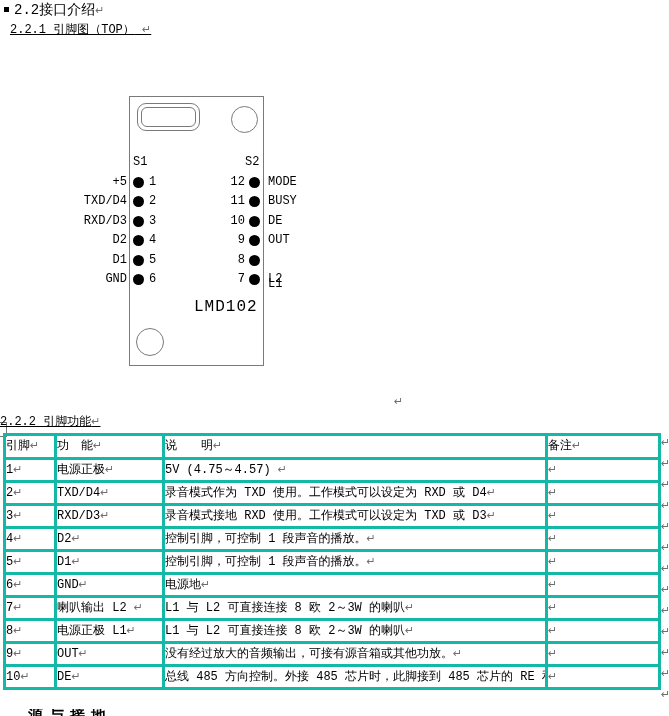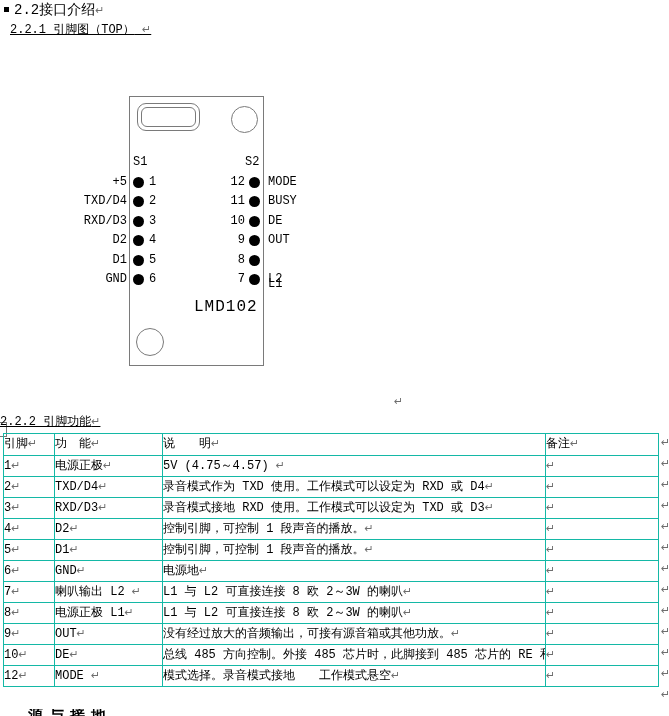--- a/index.html
+++ b/index.html
@@ -26,21 +26,21 @@
   .dot{width:11px;height:11px;border-radius:50%;background:#000;}
   .dtxt{font-size:12px;line-height:16px;height:16px;white-space:nowrap;}
   .chipname{font-size:16px;line-height:18px;letter-spacing:1px;}
   
   table.pins{
     position:absolute;left:3px;top:433px;
     border-collapse:collapse;table-layout:fixed;width:655px;
     font-size:12px;
   }
   table.pins th,table.pins td{
-    border:1px solid #14b8a6;padding:0;margin:0;
+    border:3px solid #14b8a6;padding:0;margin:0;
     font-weight:normal;white-space:nowrap;overflow:hidden;
     height:20px;line-height:20px;text-align:left;vertical-align:middle;
   }
   table.pins thead th{height:21px;line-height:21px;}
   th.c1,td.c1{text-align:right;padding-right:2px;}
   th.c2{padding-left:10px;}
   td.c2{padding-left:6px;}
   th.c3{padding-left:41px;}
   td.c3{padding-left:9px;}
   th.c4{padding-left:5px;}
@@ -184,26 +184,20 @@
         <td class="c2"><span>OUT</span><span class="pilcrow">↵</span></td>
         <td class="c3"><span>没有经过放大的音频输出，可接有源音箱或其他功放。</span><span class="pilcrow">↵</span></td>
         <td class="c4"><span></span><span class="pilcrow">↵</span></td>
       </tr>
       <tr>
         <td class="c1"><span>10</span><span class="pilcrow">↵</span></td>
         <td class="c2"><span>DE</span><span class="pilcrow">↵</span></td>
         <td class="c3"><span>总线 485 方向控制。外接 485 芯片时，此脚接到 485 芯片的 RE 和 DE</span></td>
         <td class="c4"><span></span><span class="pilcrow">↵</span></td>
       </tr>
-      <tr>
-        <td class="c1"><span>12</span><span class="pilcrow">↵</span></td>
-        <td class="c2"><span>MODE </span><span class="pilcrow">↵</span></td>
-        <td class="c3"><span>模式选择。录音模式接地　　工作模式悬空</span><span class="pilcrow">↵</span></td>
-        <td class="c4"><span></span><span class="pilcrow">↵</span></td>
-      </tr>
     </tbody>
 </table>
 
 <div class="clipfrag abs" style="left:28px;top:709px;width:160px;height:7px;">源与接地</div>
 
 <div class="pilcrow abs" style="left: 661px; top: 437px;">↵</div>
 <div class="pilcrow abs" style="left: 661px; top: 458px;">↵</div>
 <div class="pilcrow abs" style="left: 661px; top: 479px;">↵</div>
 <div class="pilcrow abs" style="left: 661px; top: 500px;">↵</div>
 <div class="pilcrow abs" style="left: 661px; top: 521px;">↵</div>

